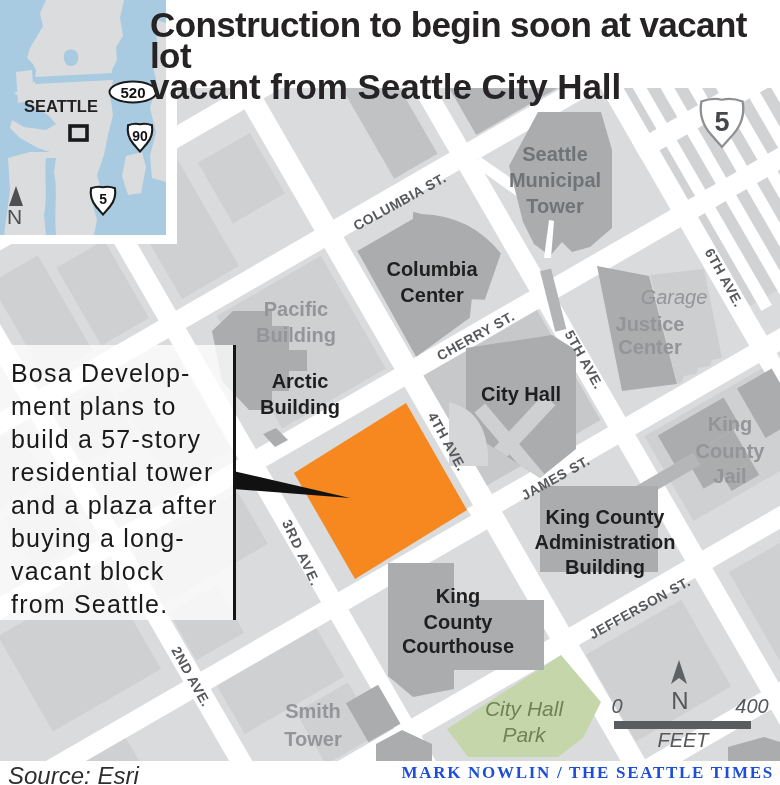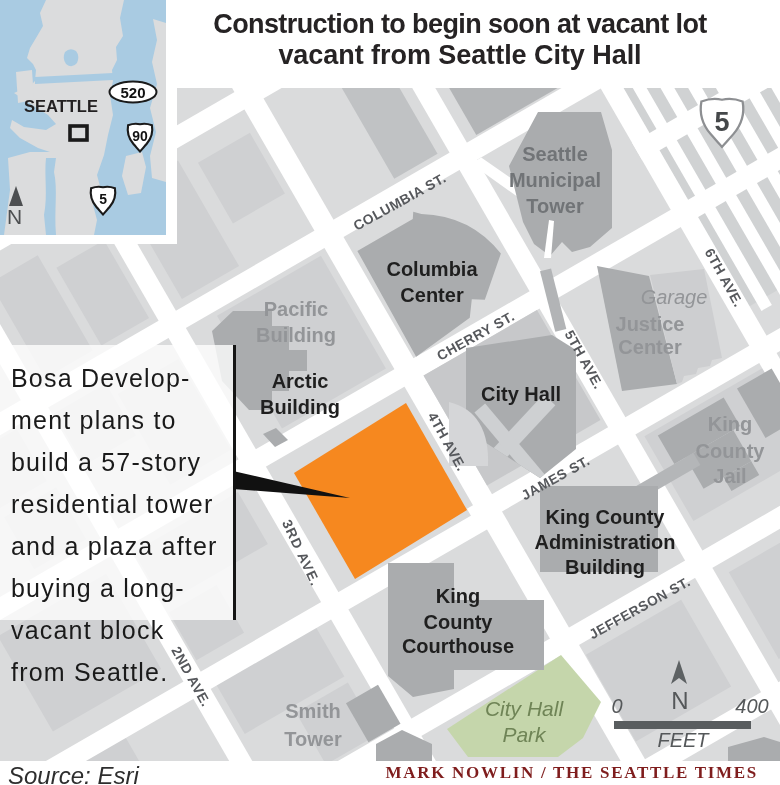--- a/index.html
+++ b/index.html
@@ -1,19 +1,19 @@
 <!DOCTYPE html>
 <html><head><meta charset="utf-8"><style>
 html,body{margin:0;padding:0;background:#fff;}
 .page{position:relative;width:780px;height:785px;overflow:hidden;font-family:"Liberation Sans",sans-serif;}
-#title{position:absolute;left:150px;top:9px;width:620px;text-align:center;font-weight:bold;font-size:27px;line-height:31px;color:#262324;letter-spacing:-0.6px;}
+#title{position:absolute;left:150px;top:9px;width:620px;font-weight:bold;font-size:35px;line-height:31px;color:#262324;letter-spacing:-0.6px;}
 #textbox{position:absolute;left:0;top:345px;width:236px;height:275px;background:rgba(255,255,255,0.78);border-right:3px solid #151515;box-sizing:border-box;}
-#textbox p{margin:12px 0 0 11px;font-size:25px;line-height:42px;color:#1a1a1a;letter-spacing:1.2px;}
+#textbox p{margin:12px 0 0 11px;font-size:25px;line-height:33px;color:#1a1a1a;letter-spacing:1.2px;}
 #source{position:absolute;left:8px;top:762px;font-style:italic;font-size:24px;color:#2e2e2e;}
-#credit{position:absolute;right:22px;top:763px;font-family:"Liberation Serif",serif;font-weight:bold;font-size:17px;color:#7f1d1d;letter-spacing:1.7px;}
+#credit{position:absolute;right:6px;top:763px;font-family:"Liberation Serif",serif;font-weight:bold;font-size:17px;color:#1d4ed8;letter-spacing:1.7px;}
 .abs{position:absolute;left:0;top:0;}
 </style></head><body>
 <div class="page">
 
 <svg class="abs" id="mapsvg" width="780" height="785" viewBox="0 0 780 785">
 <defs>
 <clipPath id="mapclip">
           <path d="M177,88 H780 V761 H0 V244 H177 Z"></path>
         </clipPath>
 <clipPath id="chclip">

